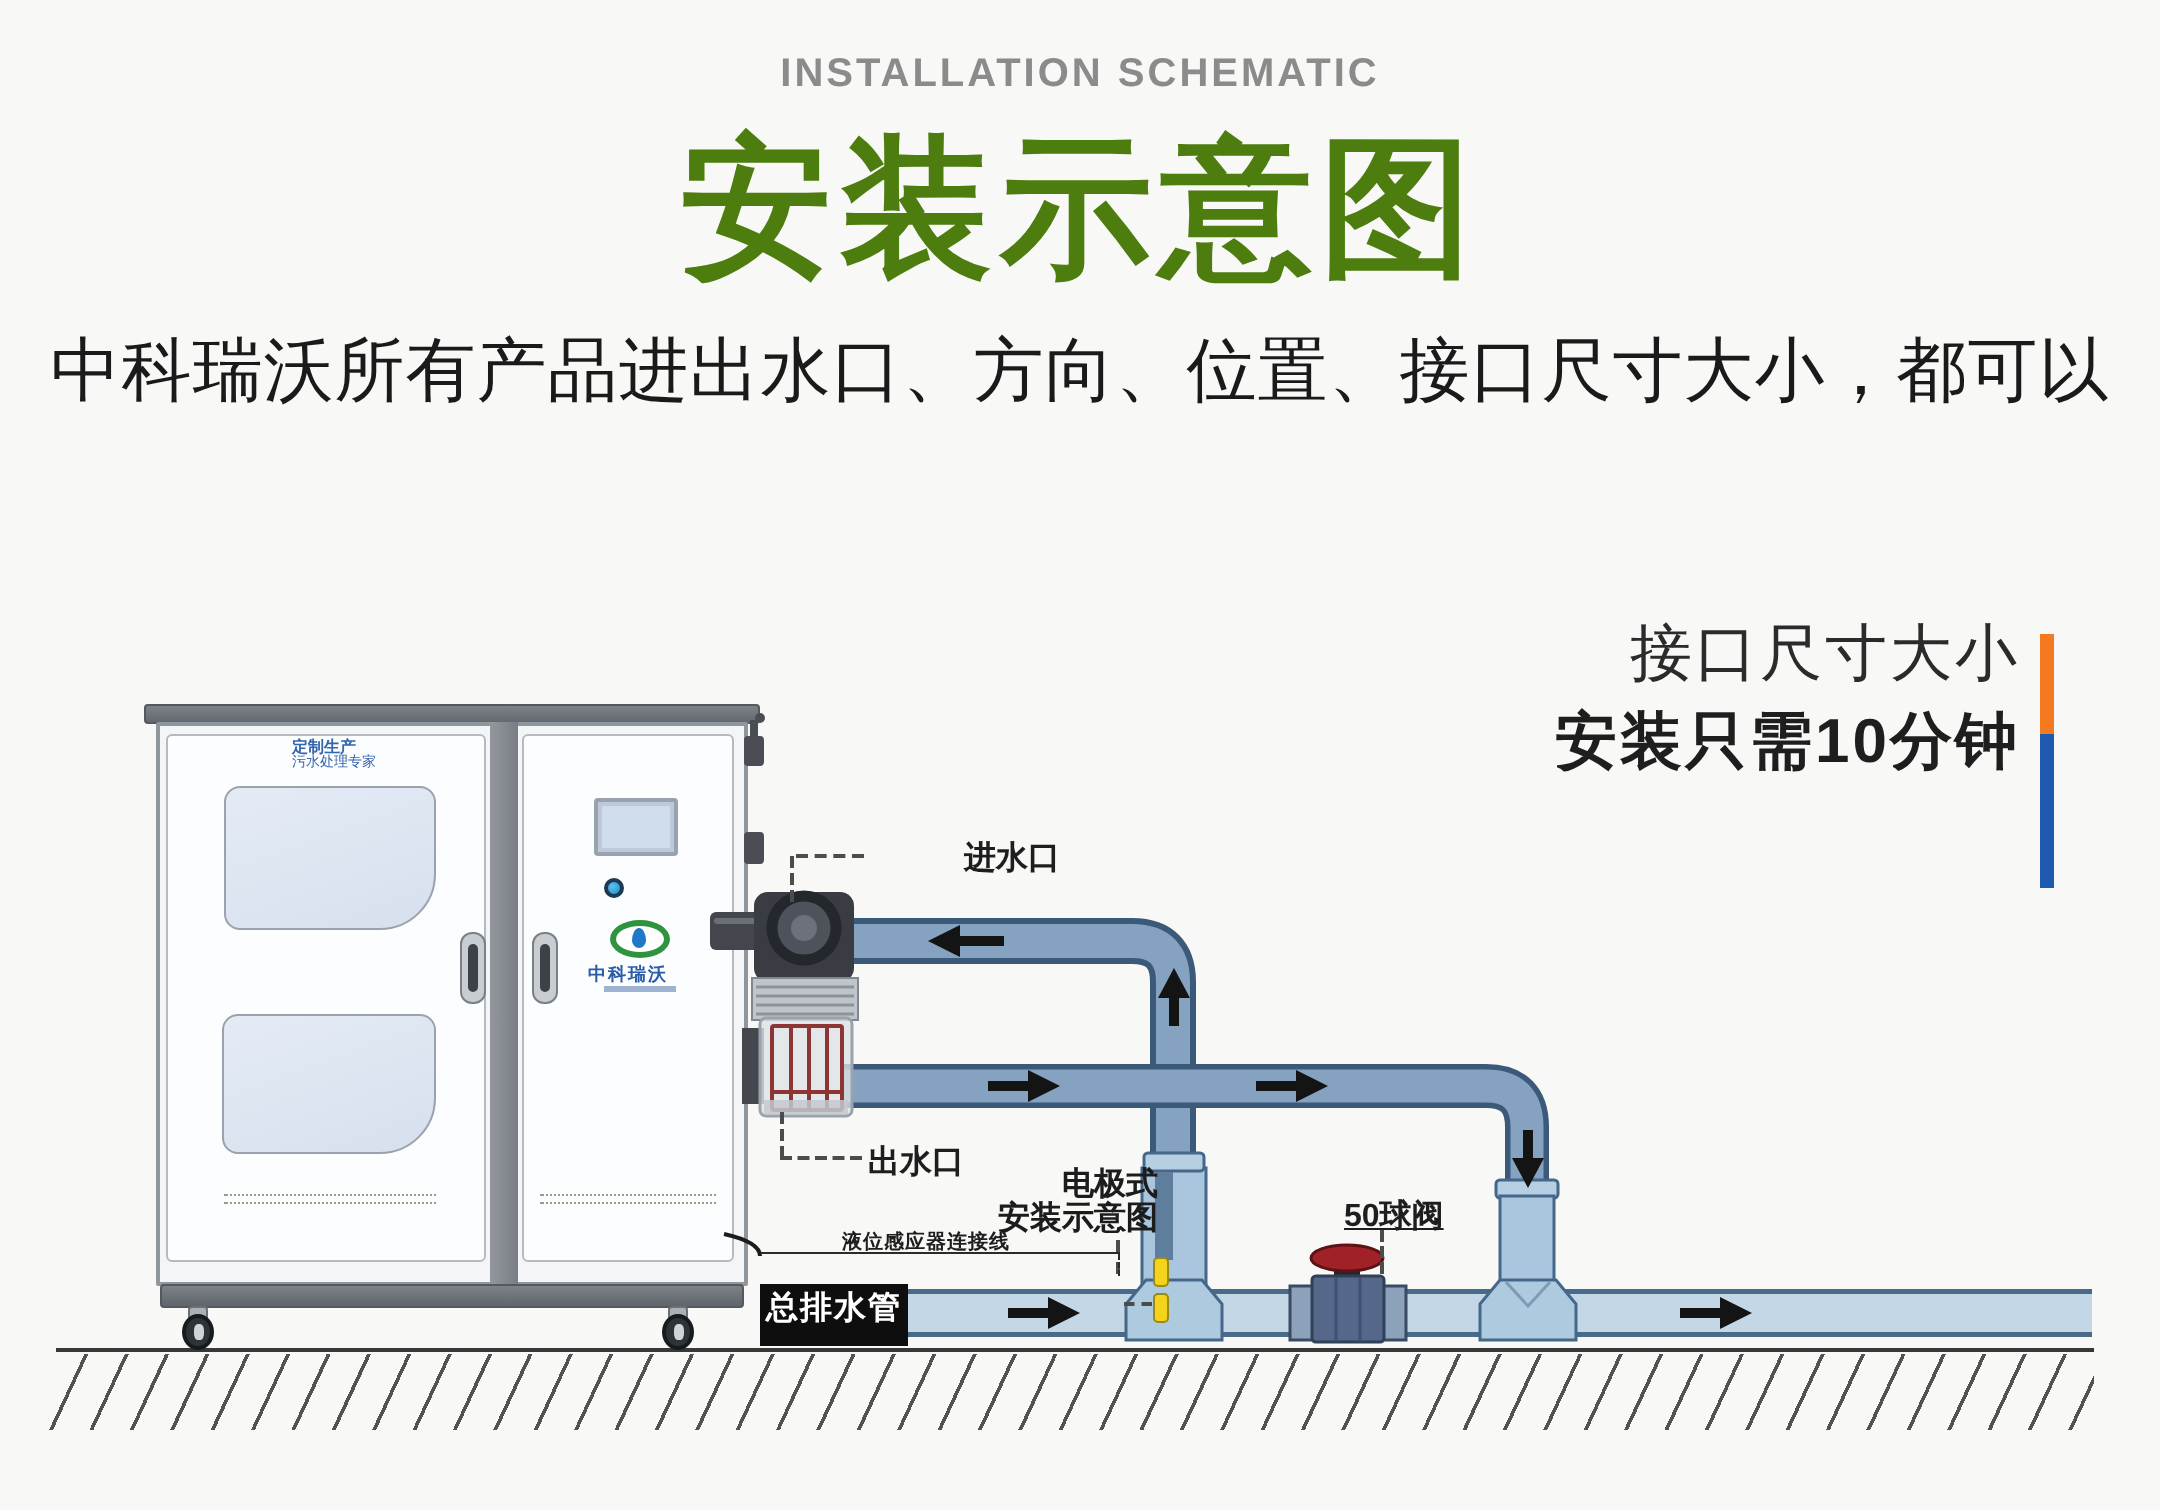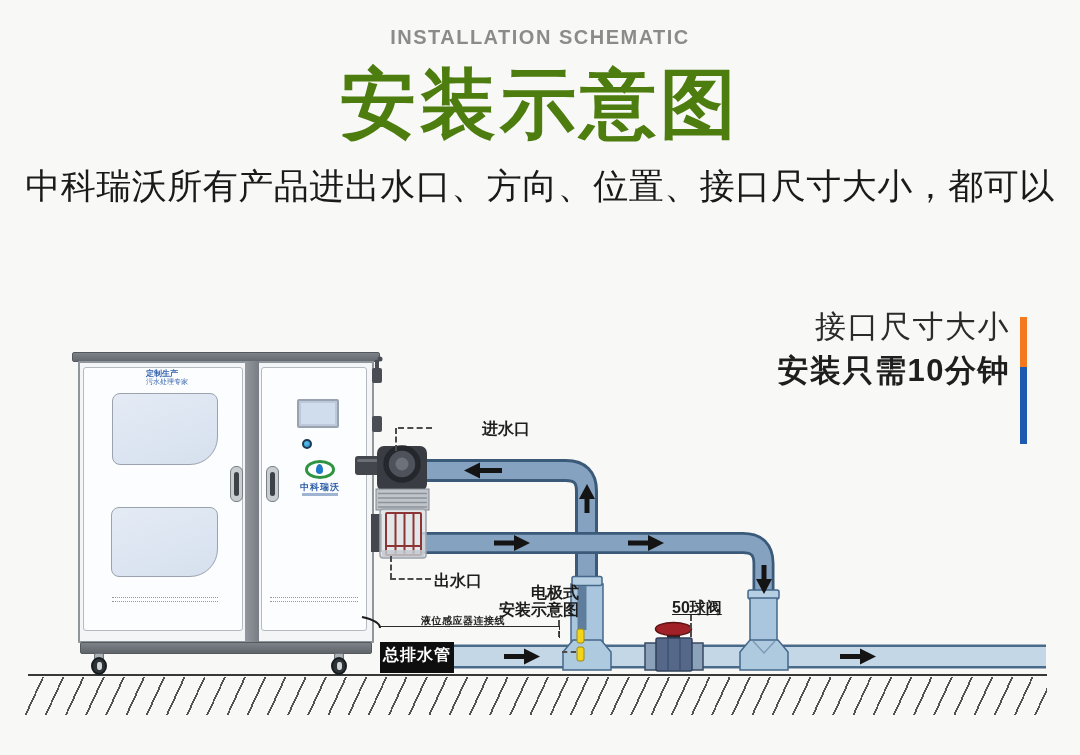--- a/index.html
+++ b/index.html
@@ -51,21 +51,21 @@
   .m-tagline { left:74px; top:18px; color:#3565ad; text-align:left; line-height:8px; white-space:nowrap; }
   .m-tagline .t1 { font-size:8px; font-weight:bold; }
   .m-tagline .t2 { font-size:7px; }
   .m-perf { border-top:1px dotted #9a9a88; border-bottom:1px dotted #9a9a88; height:5px; }
   .m-handle { width:13px; height:36px; background:#c8cdd2; border:1px solid #7a8086; border-radius:6px; }
   .m-handle::after { content:""; position:absolute; left:3px; top:5px; width:5px; height:24px; background:#3c4248; border-radius:3px; }
   .m-display { left:225px; top:47px; width:42px; height:29px; background:#cfdded; border:2px solid #99a3b0; border-radius:2px; box-shadow:inset 0 0 0 2px #bdc9da; }
   .m-button  { left:230px; top:87px; width:10px; height:10px; border-radius:50%; background:radial-gradient(circle at 35% 35%, #5cc2ee, #1e8ec8); border:2px solid #1c3a54; }
   .m-logo    { left:233px; top:108px; width:30px; height:19px; border:3px solid #2f9440; border-radius:50%; background:#fff; }
   .m-logo-drop { left:244px; top:112px; width:7px; height:10px; background:#1f78c8; border-radius:50% 50% 50% 50% / 62% 62% 38% 38%; }
-  .m-logo-text { left:222px; top:129px; width:52px; text-align:center; font-size:9px; font-weight:bold; color:#2a5caa; letter-spacing:1px; white-space:nowrap; }
+  .m-logo-text { left:222px; top:129px; width:52px; font-size:9px; font-weight:bold; color:#2a5caa; letter-spacing:1px; white-space:nowrap; }
   .m-logo-sub  { left:230px; top:141px; width:36px; height:3px; background:#9fb4d2; }
   .m-base  { left:8px; top:290px; width:292px; height:12px; background:linear-gradient(#7c8288,#5f656b); border:1px solid #54595e; border-radius:2px; }
   .m-wheel-fork  { width:10px; height:8px; background:#aab0b6; border:1px solid #6a7076; border-radius:2px; }
   .m-wheel-tire  { width:16px; height:18px; background:#2e3338; border:2px solid #171b1f; border-radius:50%; }
   .m-wheel-hub   { width:5px; height:8px; background:#cfd4d8; border-radius:40%; }
 
   
   .dlabel { font-weight:bold; color:#1e1e1e; white-space:nowrap; }
   .dlabel.big   { font-size:16px; }
   .dlabel.small { font-size:10px; letter-spacing:0.5px; }

